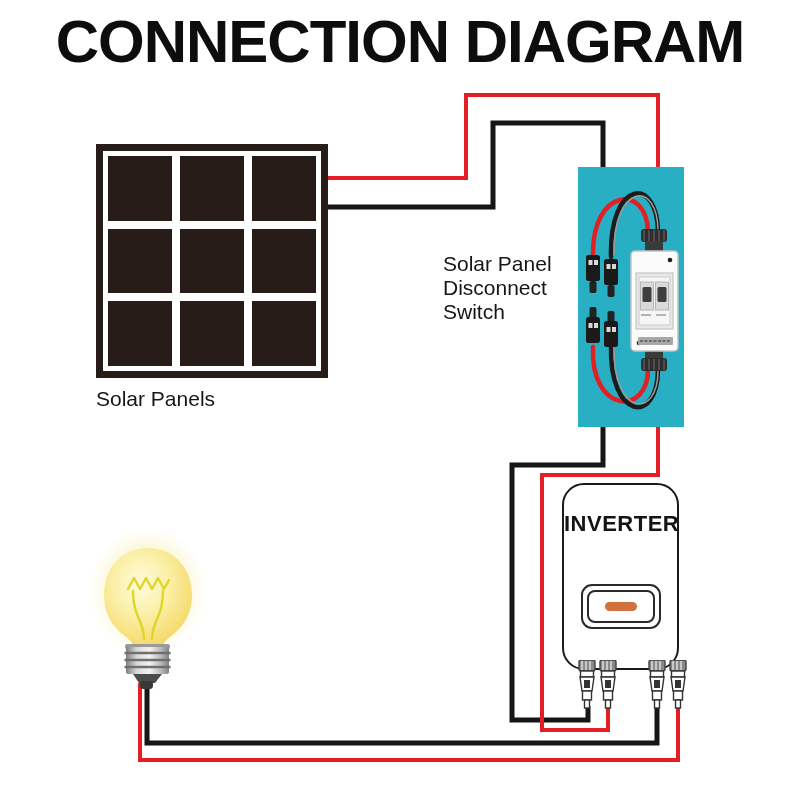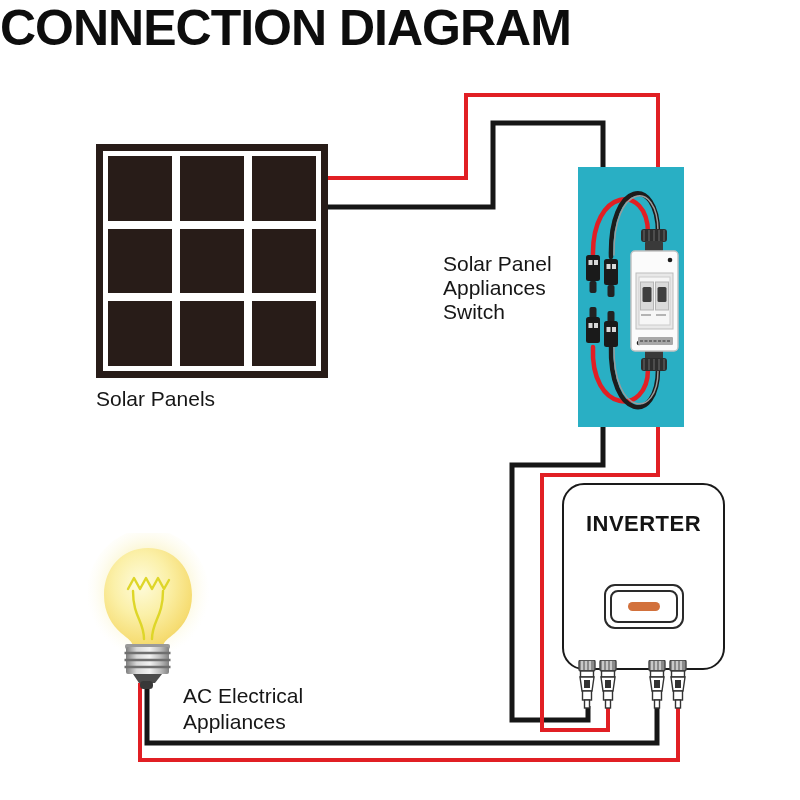--- a/index.html
+++ b/index.html
@@ -1,22 +1,22 @@
 <!DOCTYPE html>
 <html style="--wire-red: #e11f24; --wire-black: #161616; --panel-cell: #281c18; --switch-bg: #29afc4; --inverter-indicator: #d2713c; --bulb-glow: #f8eda8; --text: #121212;"><head>
 <meta charset="utf-8">
 <style>
   html,body{margin:0;padding:0;background:#fff;}
   .canvas{
     position:relative;width:800px;height:800px;background:#fff;overflow:hidden;
     font-family:"Liberation Sans", sans-serif;color:var(--text,#121212);
   }
   .page-title{
-    position:absolute;top:3px;left:0;width:800px;text-align:left;margin:0;
-    font-size:50px;font-weight:bold;letter-spacing:-1px;line-height:1;color:#0d0d0d;
+    position:absolute;top:12px;left:0;width:800px;text-align:center;margin:0;
+    font-size:60px;font-weight:bold;letter-spacing:-1px;line-height:1;color:#0d0d0d;
   }
   
   .wires{position:absolute;left:0;top:0;z-index:1;}
   .w{fill:none;stroke-linejoin:miter;}
   .w-red{stroke:var(--wire-red);stroke-width:4;}
   .w-blk{stroke:var(--wire-black);stroke-width:5;}
   
   .solar{
     position:absolute;left:96px;top:144px;width:232px;height:234px;z-index:2;
     box-sizing:border-box;border:7px solid var(--panel-cell);background:#fff;
@@ -26,21 +26,21 @@
   .solar .cell{background:var(--panel-cell);}
   
   .label{position:absolute;z-index:4;font-size:21px;font-weight:500;color:#161616;}
   .solar-label{left:96px;top:387px;width:232px;text-align:left;}
   .switch-label{left:443px;top:252px;line-height:24px;white-space:pre-line;}
   .ac-label{left:183px;top:683px;line-height:26px;white-space:pre-line;}
   
   .switch-box{position:absolute;left:578px;top:167px;width:106px;height:260px;z-index:2;background:var(--switch-bg);}
   
   .inverter{
-    position:absolute;left:562px;top:483px;width:163px;height:187px;z-index:2;
+    position:absolute;left:562px;top:483px;width:117px;height:187px;z-index:2;
     box-sizing:border-box;border:2.5px solid #1a1a1a;border-radius:22px;background:#fff;
   }
   .inv-title{margin-top:26px;text-align:center;font-size:22px;font-weight:bold;letter-spacing:.5px;color:#141414;}
   .inv-display{
     position:absolute;left:50%;top:99px;transform:translateX(-50%);width:80px;height:45px;
     box-sizing:border-box;border:2.5px solid #2a2a2a;border-radius:11px;background:#fff;
   }
   .inv-display-inner{
     position:absolute;left:4px;top:4px;right:4px;bottom:4px;
     border:2.5px solid #2a2a2a;border-radius:8px;display:flex;align-items:center;justify-content:center;
@@ -134,21 +134,21 @@
         <rect x="10.5" y="156" width="4" height="5" fill="#d8d8d8"></rect>
         <rect x="16" y="156" width="4" height="5" fill="#d8d8d8"></rect>
         <rect x="29.5" y="144" width="7" height="12" rx="2" fill="#222"></rect>
         <rect x="26" y="154" width="14" height="26" rx="2.5" fill="#1a1a1a"></rect>
         <rect x="28.5" y="160" width="4" height="5" fill="#d8d8d8"></rect>
         <rect x="34" y="160" width="4" height="5" fill="#d8d8d8"></rect>
       </g>
     </svg>
   </div>
   <div class="label switch-label">Solar Panel
-Appliances
+Disconnect
 Switch</div>
 
   <div class="inverter">
     <div class="inv-title">INVERTER</div>
     <div class="inv-display">
       <div class="inv-display-inner">
         <div class="inv-pill"></div>
       </div>
     </div>
   </div>
@@ -222,16 +222,14 @@
       <path d="M45,58 C45,84 56,88 56,106"></path>
       <path d="M75,58 C75,84 64,88 64,106"></path>
     </g>
     <rect x="37" y="111" width="45" height="5" rx="2" fill="#9a9a9a"></rect>
     <rect x="38" y="114" width="43" height="27" rx="2" fill="url(#metal)"></rect>
     <path d="M36.5,120 h46 M36.5,127 h46 M36.5,134 h46" stroke="#6f6f6f" stroke-width="2.6" fill="none"></path>
     <path d="M45,141 L74,141 L67,150 L51,150 Z" fill="#4b4b4b"></path>
     <rect x="52" y="148" width="13" height="8" rx="3.5" fill="#383838"></rect>
   </svg>
 
-  <div class="label ac-label">AC Electrical
-Appliances</div>
 
 </div>
 
 </body></html>

